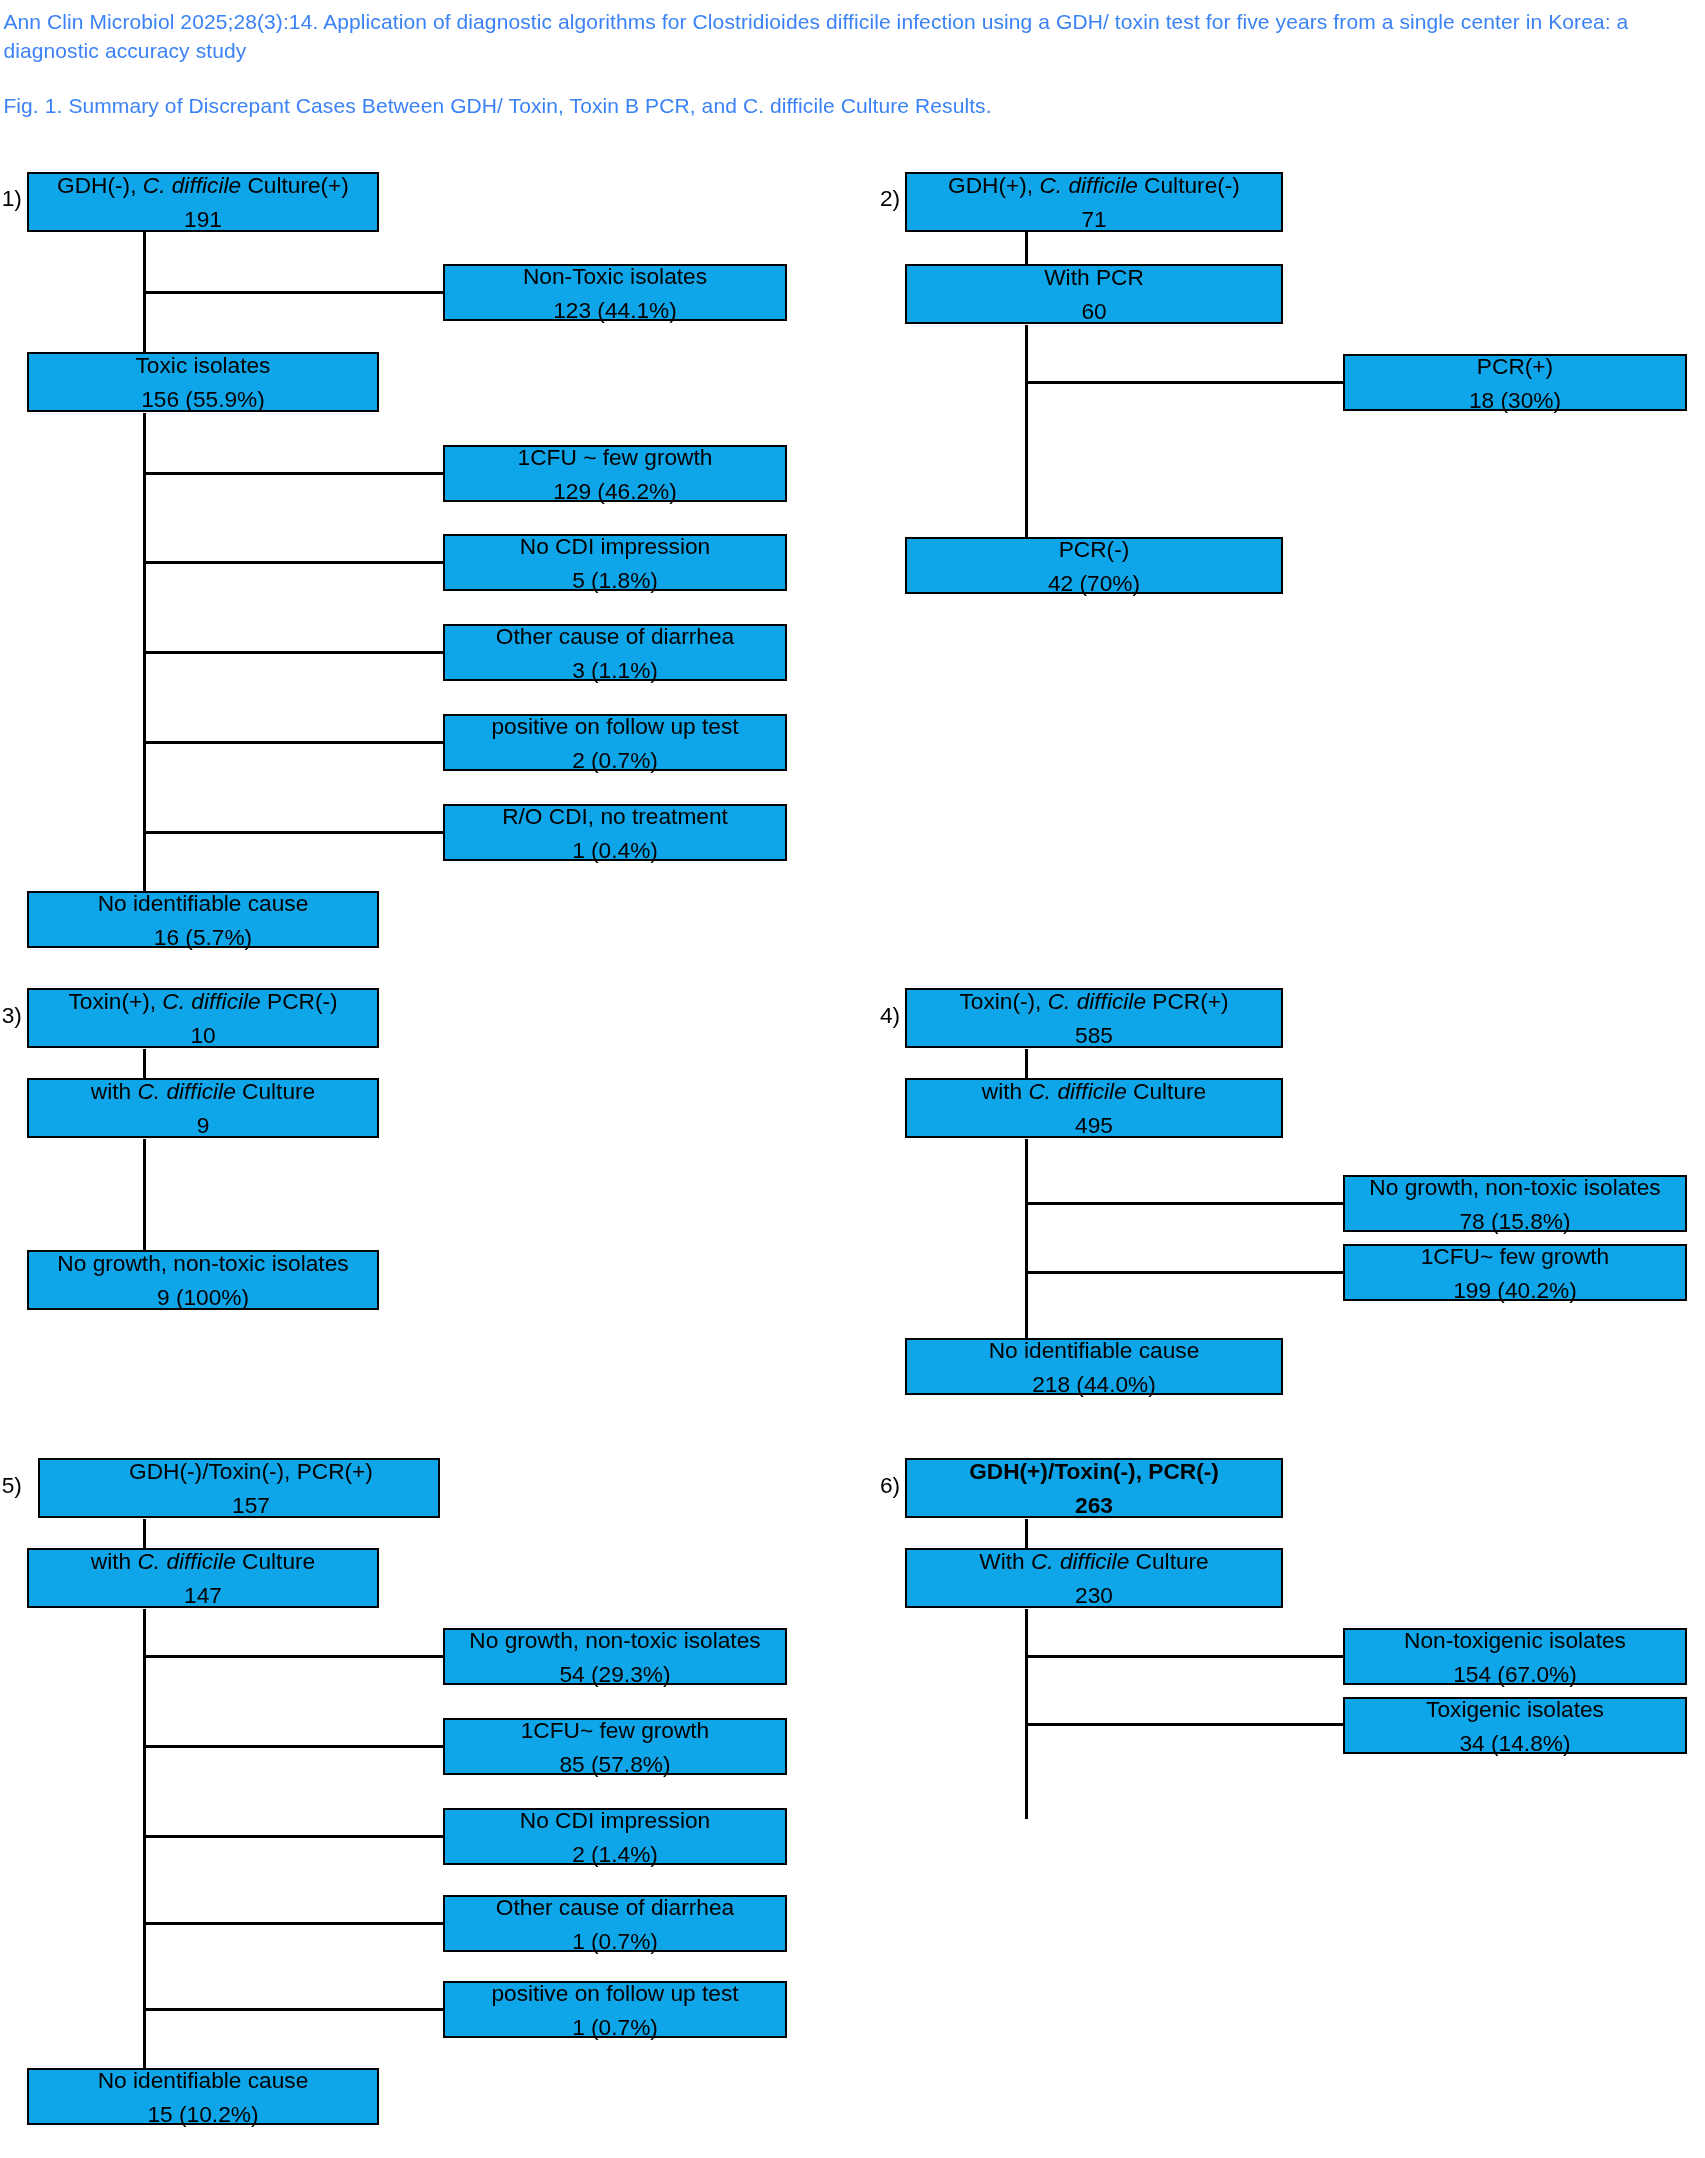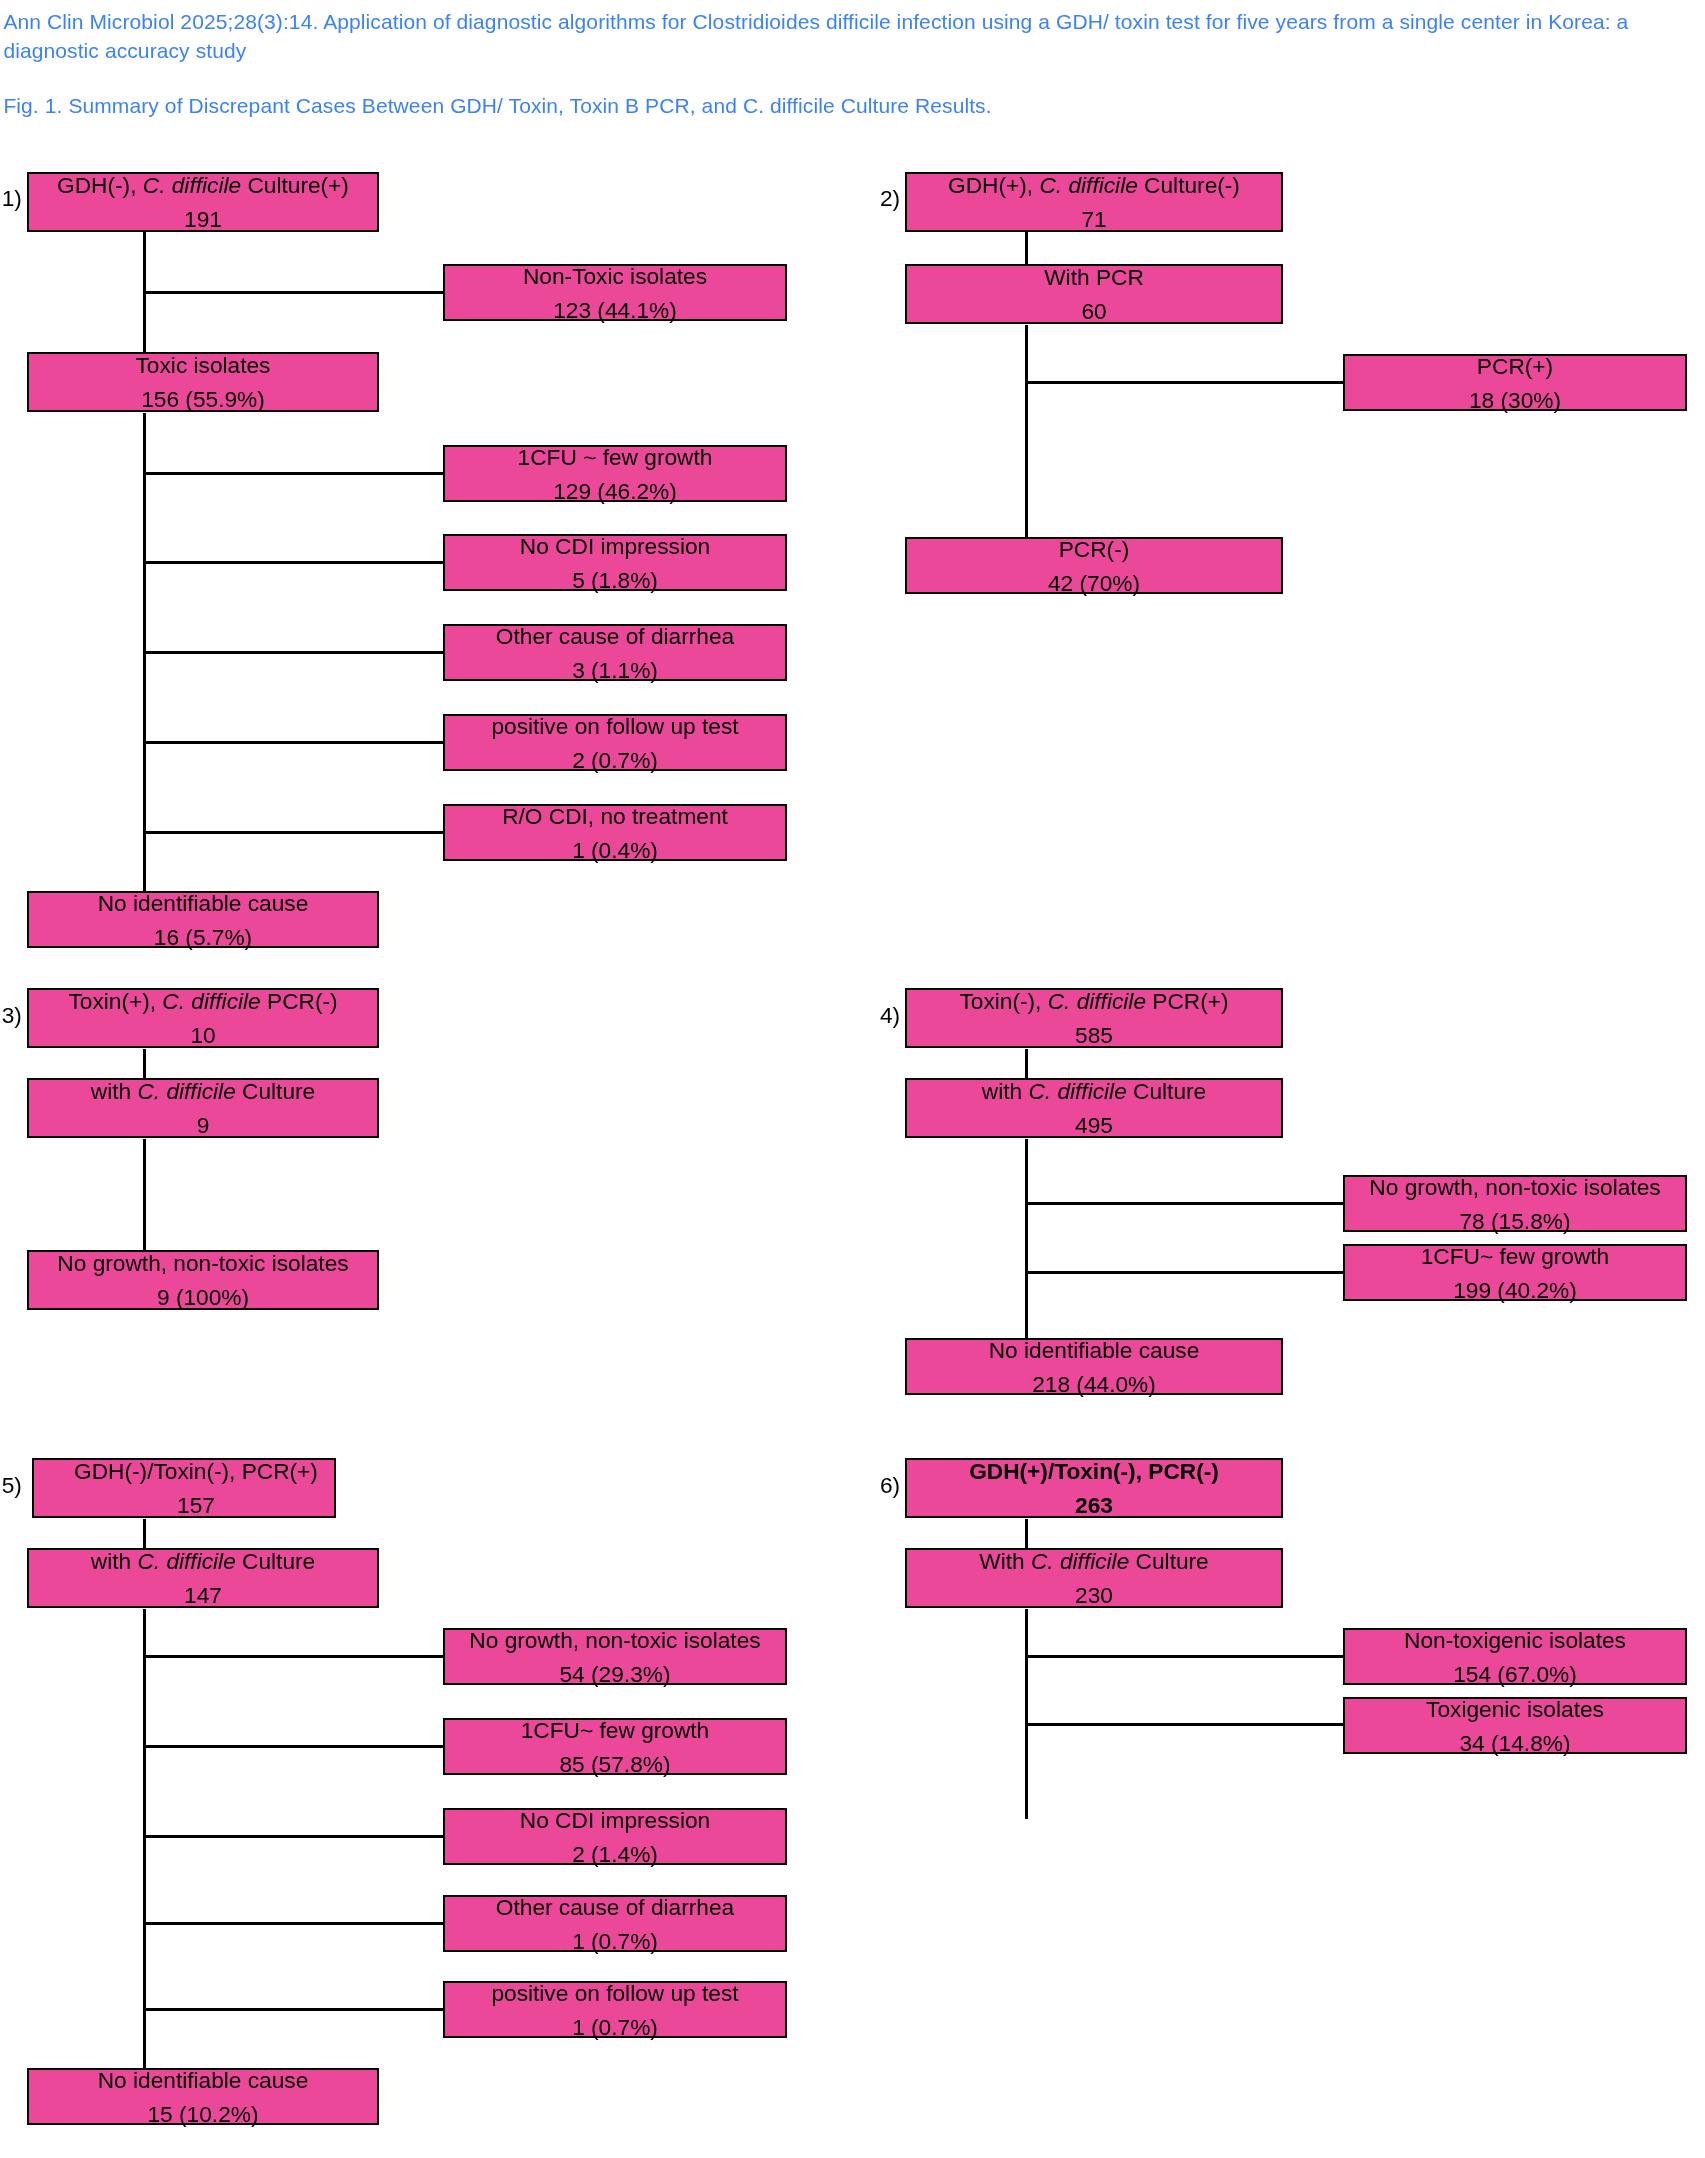--- a/index.html
+++ b/index.html
@@ -28,21 +28,21 @@
     letter-spacing: 0.1px;
   }
   #citation { left: 3.4px; top: 6.7px; width: 1695px; }
   #figcaption { left: 3.4px; top: 91px; width: 1695px; }
 
   
   .box {
     position: absolute;
     box-sizing: border-box;
     border: 2.5px solid #000;
-    background: #ec4899;
+    background: #0ea5e9;
     display: flex;
     flex-direction: column;
     align-items: center;
     justify-content: center;
     text-align: center;
     font-size: 22.7px;
     line-height: 34px;
     z-index: 3;
   }
   .box .ln { display: block; white-space: nowrap; }
@@ -207,21 +207,21 @@
     <span class="ln">218 (44.0%)</span>
   </div>
 
   <div class="vline" style="left:1025px; top:1049px; height:32px;"></div>
   <div class="vline" style="left:1025px; top:1139px; height:201px;"></div>
   <div class="hline" style="left:1025px; top:1202px; width:319px;"></div>
   <div class="hline" style="left:1025px; top:1271px; width:319px;"></div>
 
   <div class="idx" style="left:1.7px; top:1473px;">5)</div>
 
-  <div class="box" style="left:32px; top:1458px; width:304px; height:60px;padding-left:24px;">
+  <div class="box" style="left:38px; top:1458px; width:402px; height:60px;padding-left:24px;">
     <span class="ln"><span>GDH(-)/Toxin(-), PCR(+)</span><span class="it"></span><span></span></span>
     <span class="ln">157</span>
   </div>
 
   <div class="box" style="left:27px; top:1548px; width:352px; height:60px;">
     <span class="ln"><span>with </span><span class="it">C. difficile</span><span> Culture</span></span>
     <span class="ln">147</span>
   </div>
 
   <div class="box" style="left:443px; top:1628px; width:344px; height:57px;">

